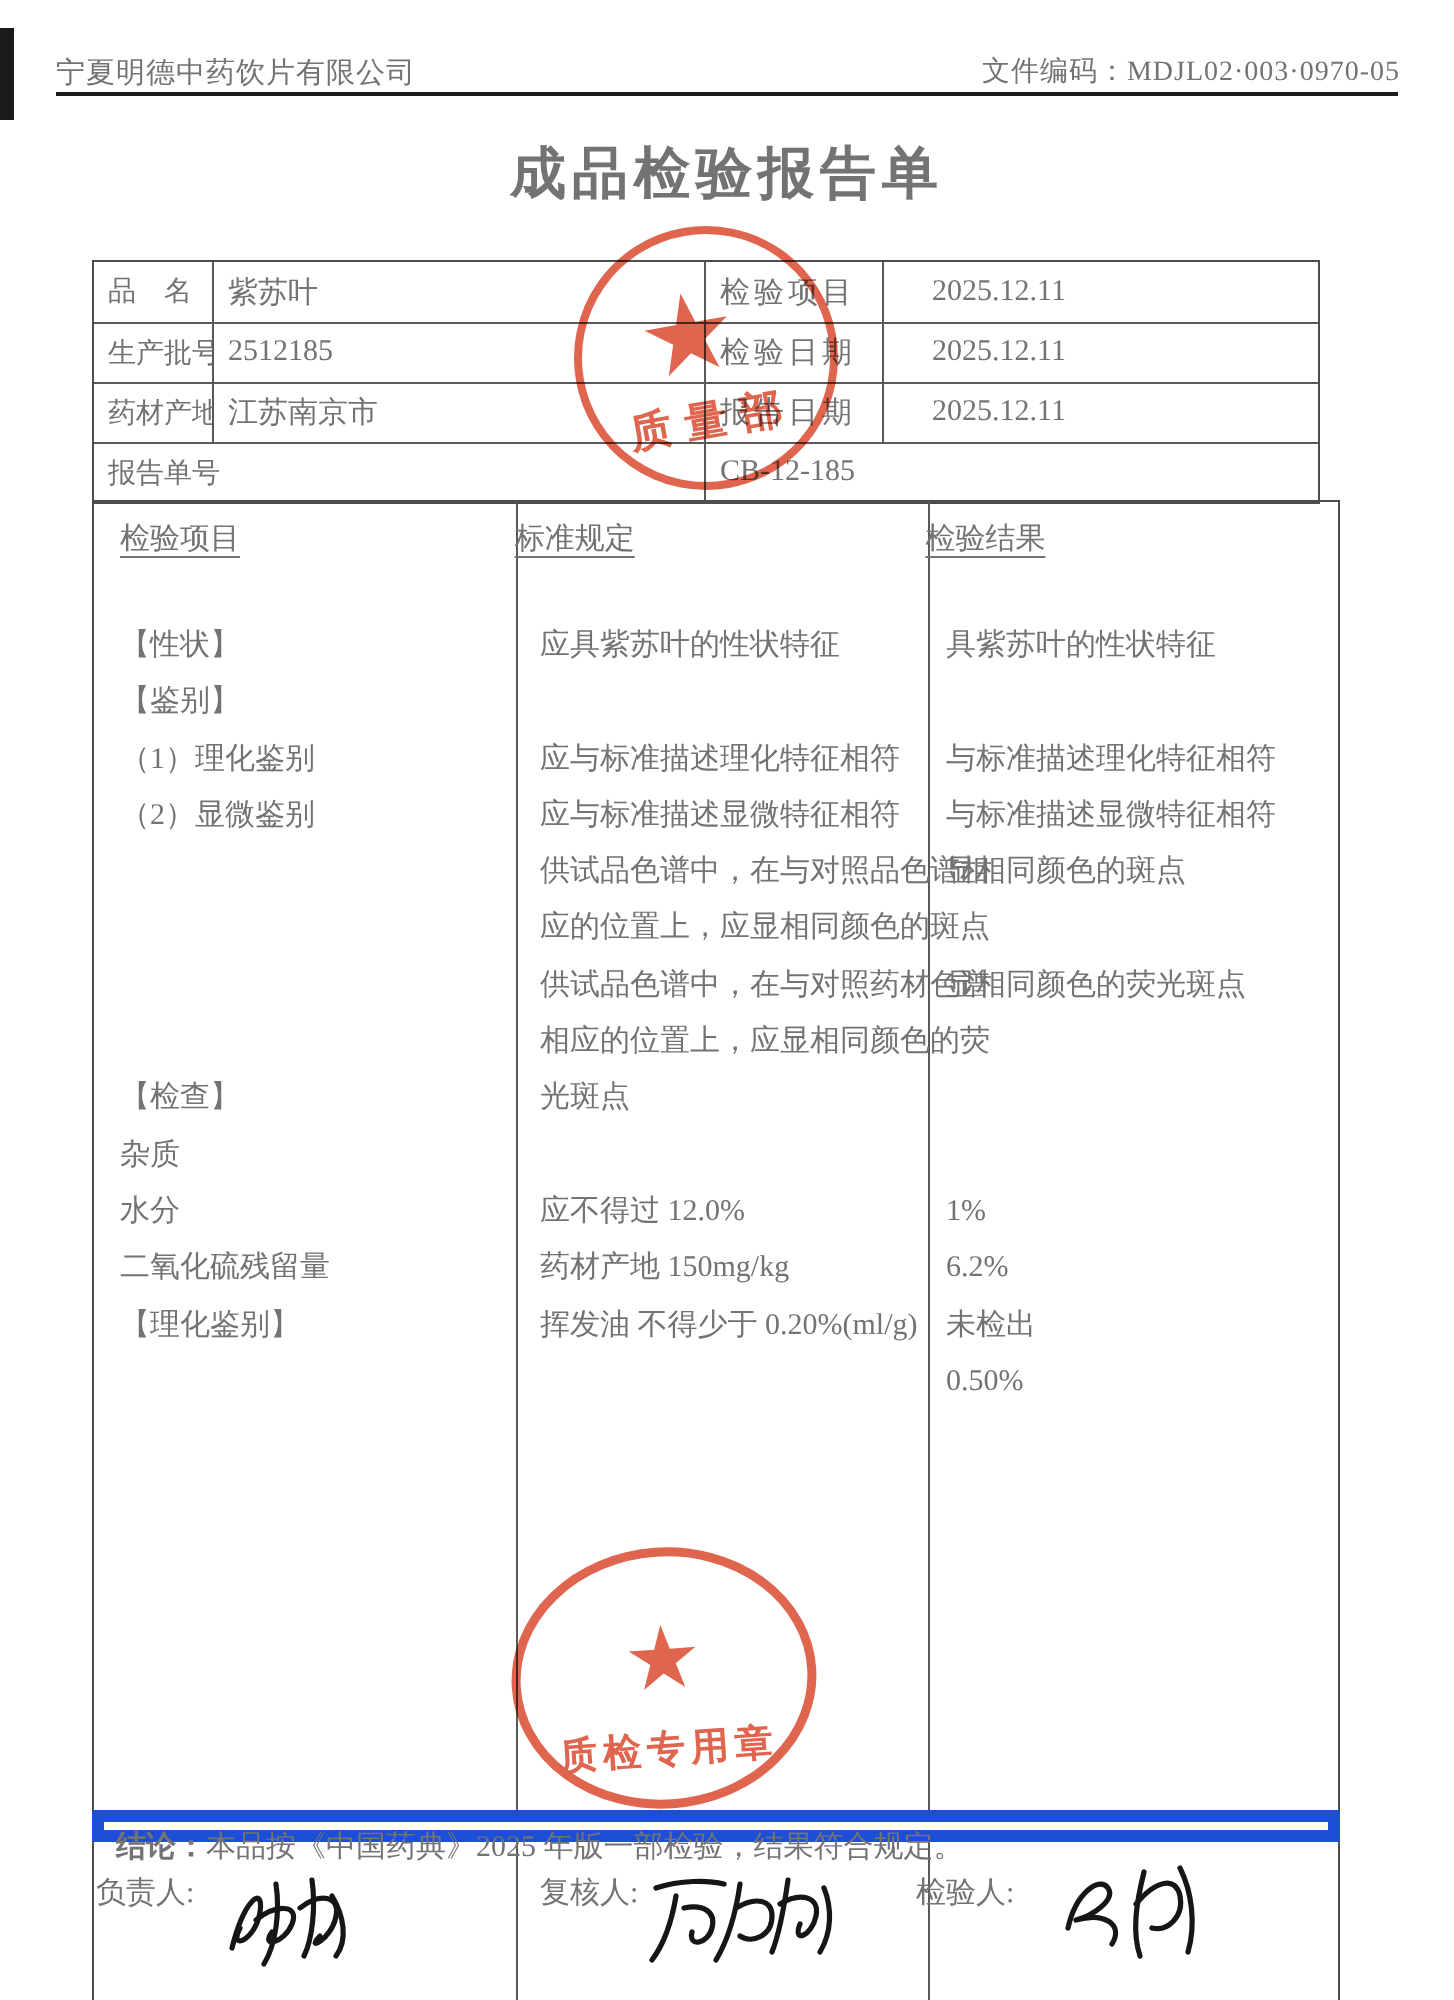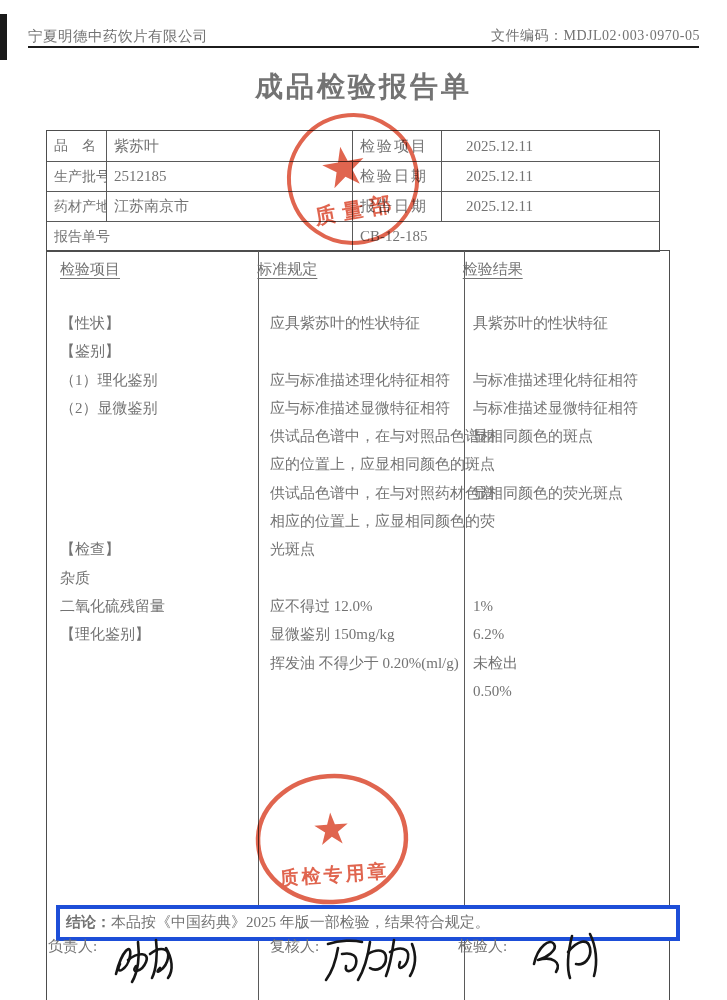--- a/index.html
+++ b/index.html
@@ -43,22 +43,22 @@
   .insp-head .hc span{text-decoration:underline;text-underline-offset:4px;}
   .insp-head .h1{width:211px;text-align:left;padding-left:13px;box-sizing:border-box;}
   .insp-head .h2{width:206px;}
   .insp-head .h3{width:207px;}
   .insp-col{position:absolute;top:58px;font-size:15px;font-family:Liberation Serif, serif;}
   .insp-col .line{height:28.3px;line-height:28.3px;white-space:nowrap;overflow:visible;}
   .col-item{left:13px;width:198px;}
   .col-std{left:223px;width:194px;}
   .col-res{left:426px;width:198px;}
   
-  .conclusion{position:absolute;left:56px;top:905px;width:624px;height:36px;
-    border:4px solid #1d4ed8;box-sizing:border-box;line-height:26px;font-size:15px;
+  .conclusion{position:absolute;left:46px;top:905px;width:624px;height:16px;
+    border:6px solid #1d4ed8;box-sizing:border-box;line-height:26px;font-size:15px;
     padding-left:6px;white-space:nowrap;background:#fff;}
   .conclusion b{font-weight:700;}
   
   .sig-label{position:absolute;top:937px;font-size:15px;}
   .sig-label.s1{left:48px;}
   .sig-label.s2{left:270px;}
   .sig-label.s3{left:458px;}
   .sig-svg{position:absolute;}
   .sig-svg path{stroke:#161616;stroke-width:2.6;fill:none;stroke-linecap:round;stroke-linejoin:round;}
   
@@ -113,36 +113,37 @@
         <div class="line">【性状】</div>
         <div class="line">【鉴别】</div>
         <div class="line">（1）理化鉴别</div>
         <div class="line">（2）显微鉴别</div>
         <div class="line">&nbsp;</div>
         <div class="line">&nbsp;</div>
         <div class="line">&nbsp;</div>
         <div class="line">&nbsp;</div>
         <div class="line">【检查】</div>
         <div class="line">杂质</div>
+        <div class="line">水分</div>
         <div class="line">二氧化硫残留量</div>
         <div class="line">【理化鉴别】</div>
       </div>
     <div class="insp-col col-std" id="col-std">
         <div class="line">应具紫苏叶的性状特征</div>
         <div class="line">&nbsp;</div>
         <div class="line">应与标准描述理化特征相符</div>
         <div class="line">应与标准描述显微特征相符</div>
         <div class="line">供试品色谱中，在与对照品色谱相</div>
         <div class="line">应的位置上，应显相同颜色的斑点</div>
         <div class="line">供试品色谱中，在与对照药材色谱</div>
         <div class="line">相应的位置上，应显相同颜色的荧</div>
         <div class="line">光斑点</div>
         <div class="line">&nbsp;</div>
         <div class="line">应不得过 12.0%</div>
-        <div class="line">显微鉴别 150mg/kg</div>
+        <div class="line">药材产地 150mg/kg</div>
         <div class="line">挥发油 不得少于 0.20%(ml/g)</div>
       </div>
     <div class="insp-col col-res" id="col-res">
         <div class="line">具紫苏叶的性状特征</div>
         <div class="line">&nbsp;</div>
         <div class="line">与标准描述理化特征相符</div>
         <div class="line">与标准描述显微特征相符</div>
         <div class="line">显相同颜色的斑点</div>
         <div class="line">&nbsp;</div>
         <div class="line">显相同颜色的荧光斑点</div>

